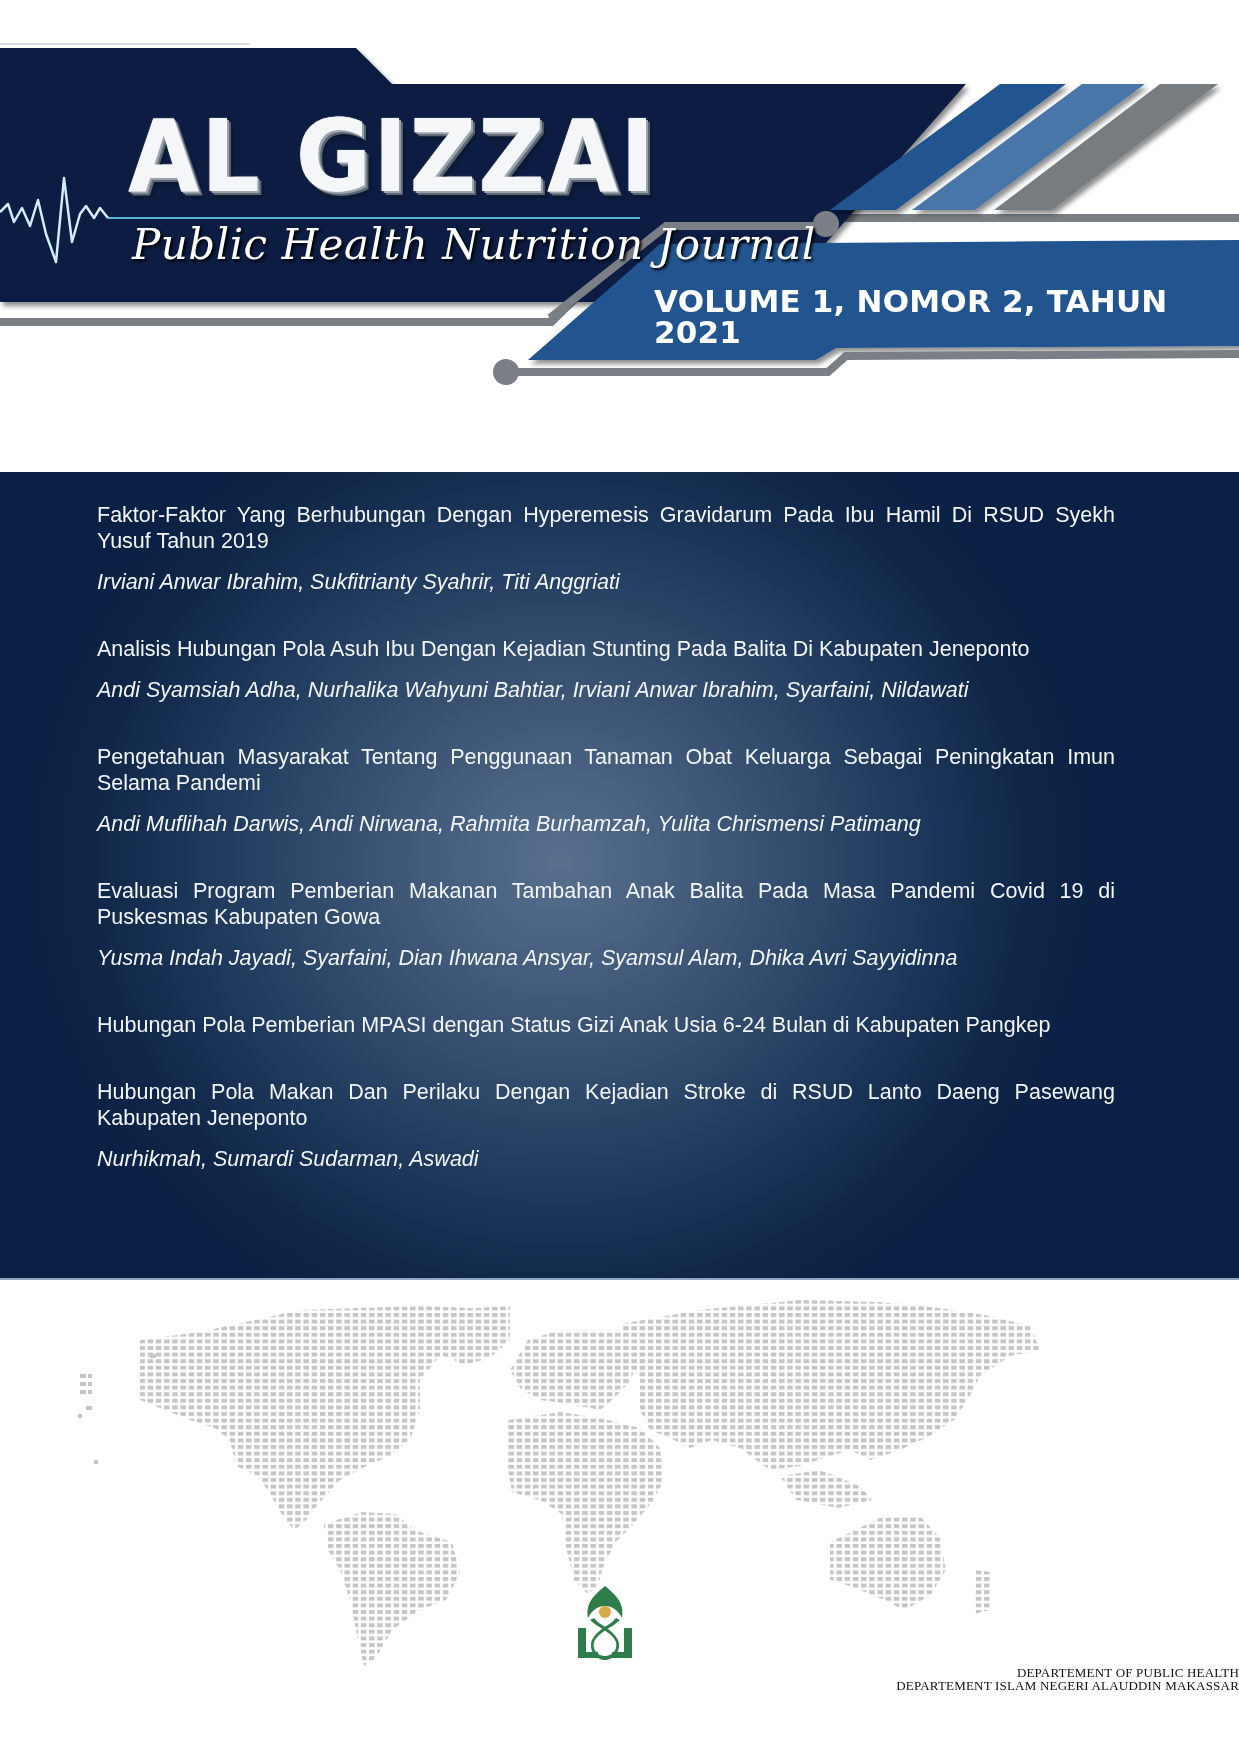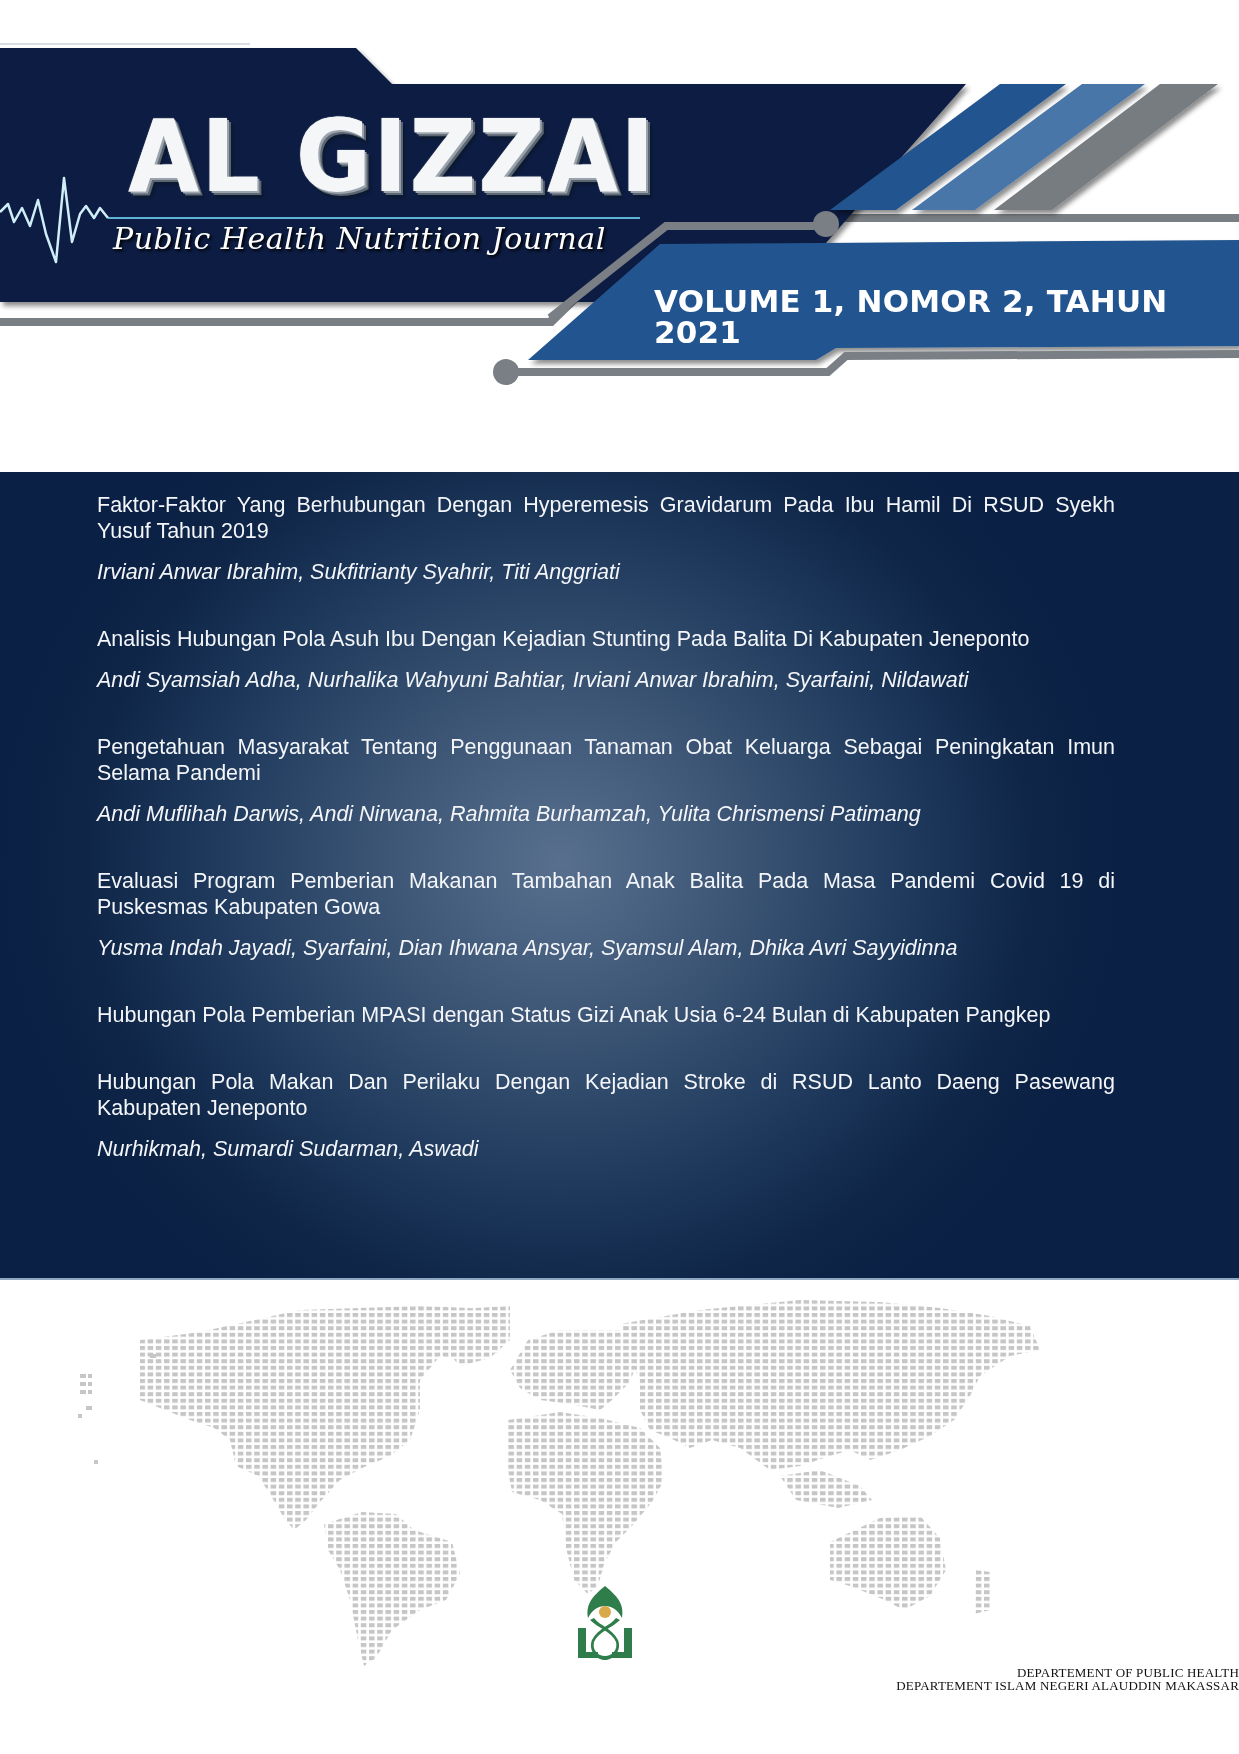--- a/index.html
+++ b/index.html
@@ -35,25 +35,25 @@
       transform: scaleY(1.08);
       transform-origin: left top;
       text-shadow:
         2px 2px 0 #9aa3ad,
         4px 4px 0 #5c6670,
         6px 6px 2px #0b1a33,
         0 0 1px #ffffff;
     }
     .title-sub {
       position: absolute;
-      left: 113px;
+      left: 132px;
       top: 224px;
       font-family: "DejaVu Serif", serif;
       font-style: italic;
-      font-size: 30px;
+      font-size: 42px;
       color: #ffffff;
       letter-spacing: 0.5px;
       text-shadow: 2px 2px 3px #000000;
       line-height: 1;
     }
     .volume-label {
       position: absolute;
       left: 654px;
       top: 286px;
       font-family: "DejaVu Sans", sans-serif;
@@ -71,21 +71,21 @@
       top: 472px;
       width: 1239px;
       height: 806px;
       background: radial-gradient(ellipse 560px 520px at 560px 390px,
                   #58708e 0%, #3c5575 32%, #1f3a5d 62%, #0f2648 84%, #0a2044 100%);
       border-bottom: 2px solid #8ea7c1;
     }
     .toc-list {
       position: absolute;
       left: 97px;
-      top: 20px;
+      top: 30px;
       width: 1018px;
     }
     .article { margin: 0; }
     .article-title {
       font-family: "Liberation Sans", sans-serif;
       font-size: 21.5px;
       line-height: 26px;
       color: #f4f6fa;
       text-align: justify;
     }

